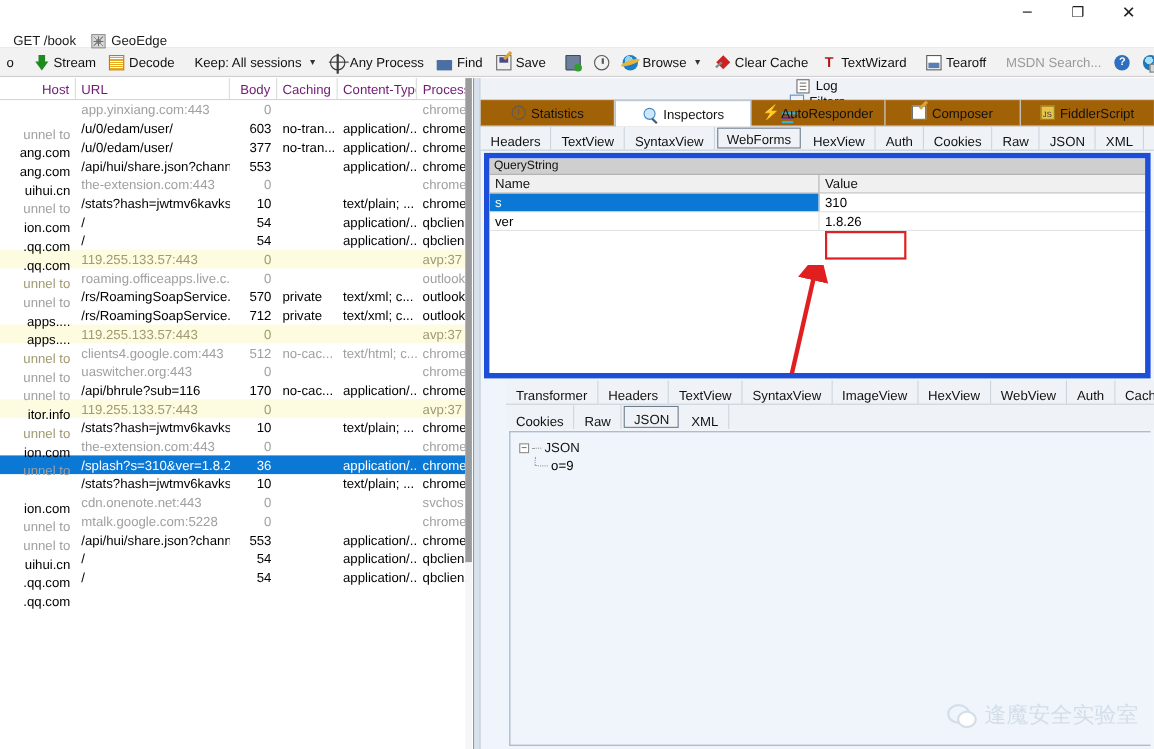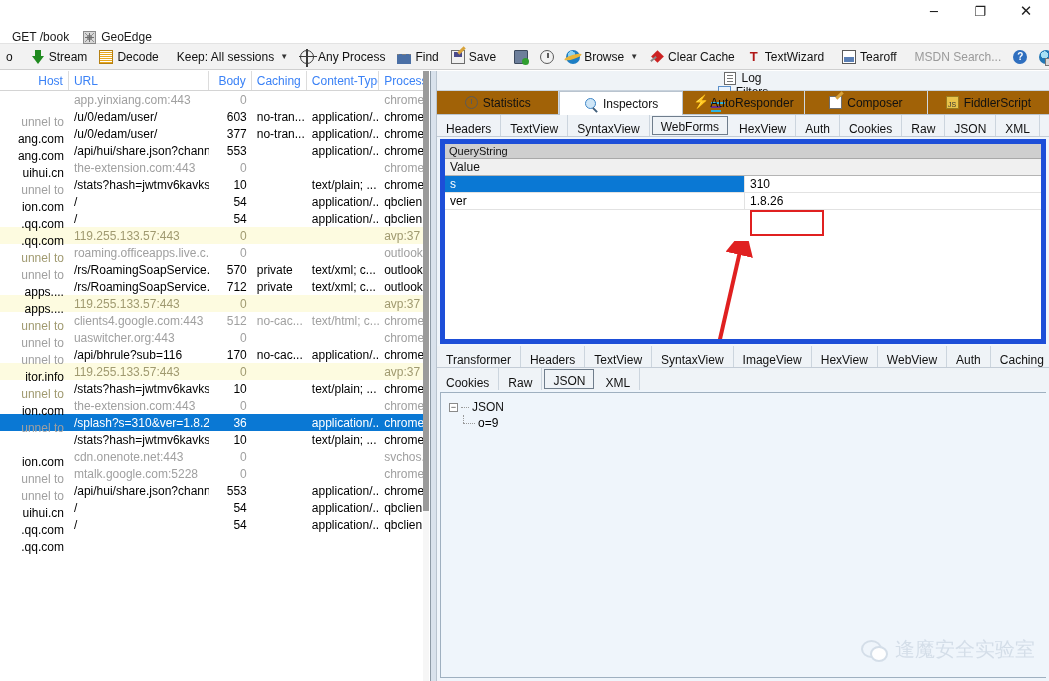--- a/index.html
+++ b/index.html
@@ -146,21 +146,21 @@
   #grid-head {
     display:flex; height:20px; align-items:stretch;
     border-bottom:1px solid #d4d4d4;
     background:#ffffff;
     font-size:12px;
   }
   #grid-head .hc {
     display:flex; align-items:center;
     border-right:1px solid #dcdcdc;
     padding:0 5px;
-    color:#3b82f6;
+    color:#701a75;
     overflow:hidden; white-space:nowrap;
   }
   .c-host { width:78px; justify-content:flex-end;}
   .c-url  { width:160px; }
   .c-body { width:48px; justify-content:flex-end;}
   .c-cach { width:62px; }
   .c-ctyp { width:82px; }
   .c-proc { width:56px; border-right:none !important;}
 
   .grow {
@@ -291,21 +291,21 @@
   #qs-blank { background:#eaf3fc; flex:1; }
 
   
   #hl-box {
     position:absolute; left:305px; top:34px; width:74px; height:26px;
     border:2px solid #e02020; pointer-events:none;
   }
   #arrow-svg { position:absolute; left:150px; top:65px; pointer-events:none;}
 
   
-  #resp-wrap { flex:1; display:flex; flex-direction:column; min-height:0; }
+  #resp-wrap { flex:1; display:flex; flex-direction:column; min-height:0;padding-left:23px; }
   #json-body {
     flex:1; margin:2px 3px 3px 3px;
     background:#eff5fb;
     border:1px solid #9fb0c0;
     border-right:none;
     font-size:12px;
     padding:6px 8px;
     position:relative;
     overflow:hidden;
   }
@@ -720,20 +720,21 @@
           <span>JSON</span>
         </div>
         <div class="st">
           <span>XML</span>
         </div>
       </div>
 
     <div id="qs-wrap">
       <div id="qs-title">QueryString</div>
       <div id="qs-head">
+        <div class="qh qcol-name">Name</div>
         <div class="qh qcol-val">Value</div>
       </div>
       <div id="qs-body">
         <div id="qs-rows">
             <div class="qrow sel">
               <div class="qcol-name">s</div>
               <div class="qcol-val">310</div>
             </div>
             <div class="qrow">
               <div class="qcol-name">ver</div>

